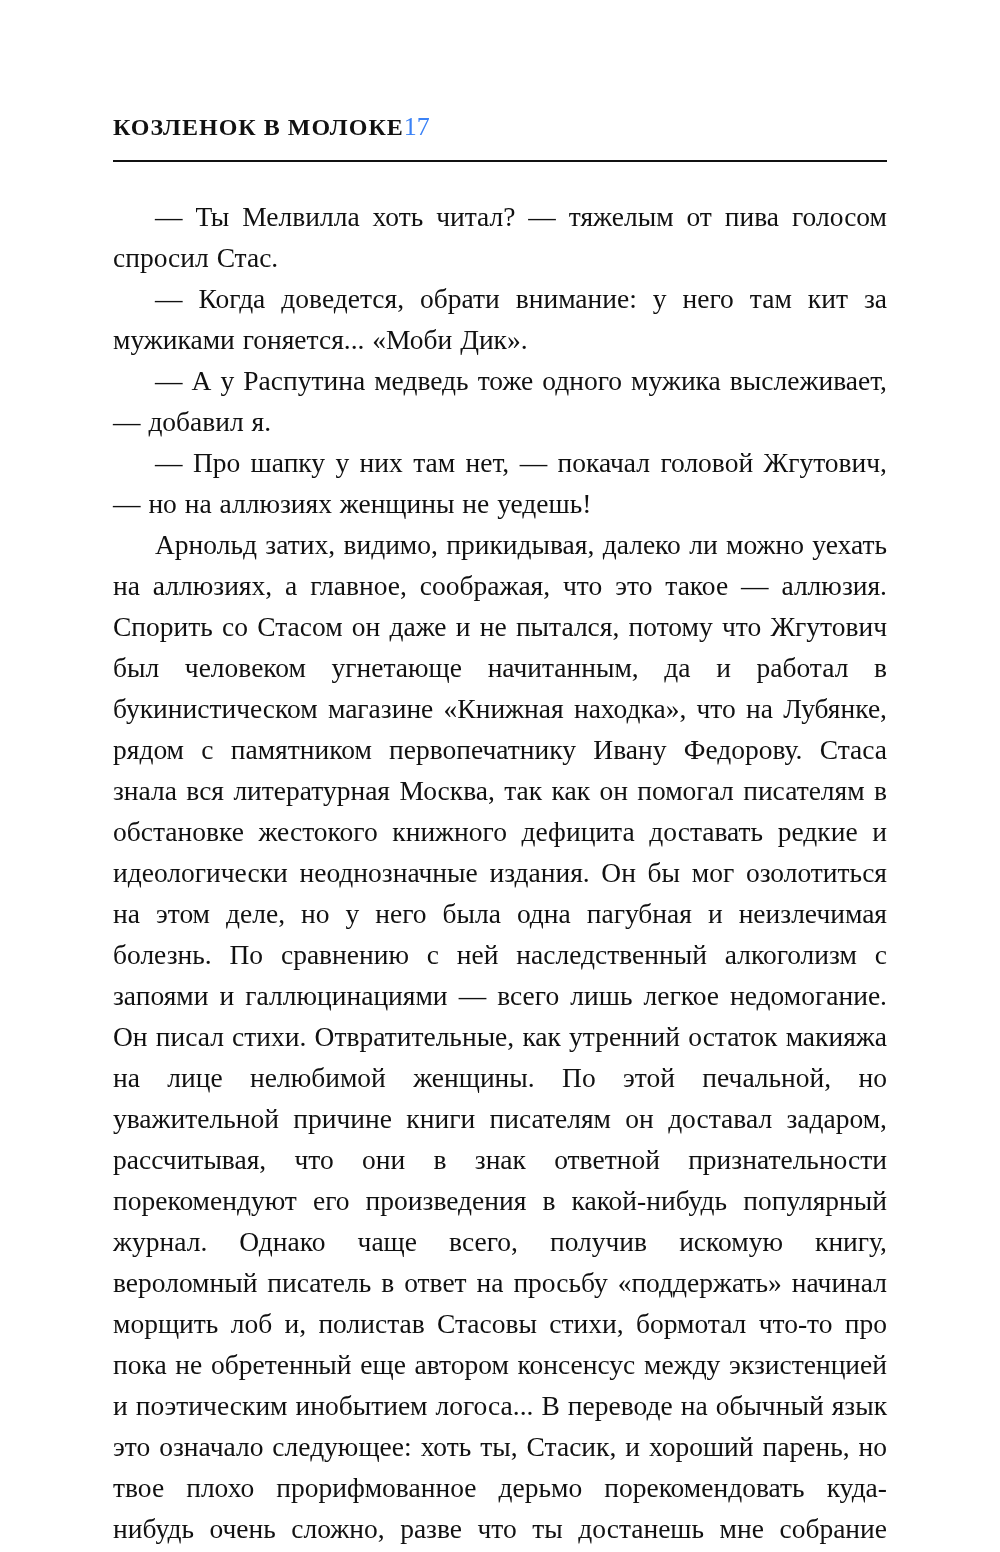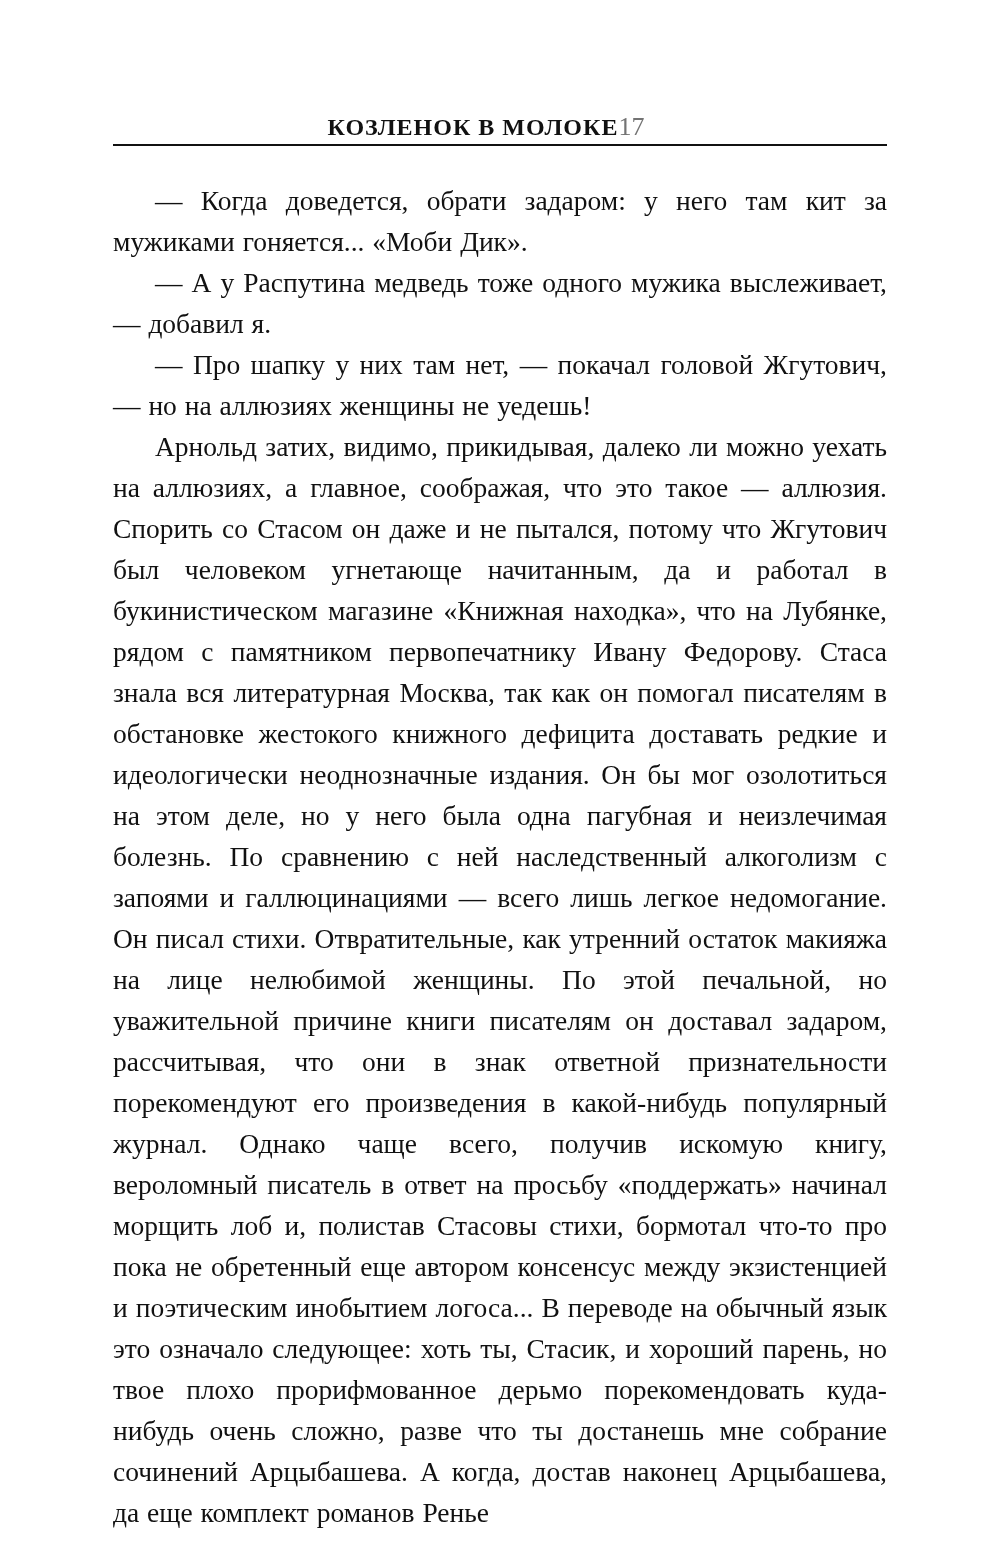--- a/index.html
+++ b/index.html
@@ -20,37 +20,37 @@
 
   .text-block {
     position: absolute;
     left: 113px;
     top: 112px;
     width: 774px;
   }
 
   .running-head {
     display: flex;
-    justify-content: center;
+    justify-content: flex-start;
     align-items: baseline;
-    padding-bottom: 2px;
+    padding-bottom: 18px;
     border-bottom: 2px solid #111111;
   }
 
   .running-head .book-title {
     font-weight: bold;
     font-size: 24px;
     letter-spacing: 1px;
     color: #111111;
   }
 
   .running-head .page-number {
     font-size: 26px;
     font-weight: normal;
-    color: #737373;
+    color: #3b82f6;
     padding-right: 28px;
   }
 
   .body-text {
     margin-top: 34px;
     font-size: 27.5px;
     line-height: 41px;
     text-align: justify;
     color: #111111;
   }
@@ -66,20 +66,21 @@
 
 <div class="page">
   <div class="text-block">
 
     <div class="running-head">
       <span class="book-title">КОЗЛЕНОК В МОЛОКЕ</span>
       <span class="page-number">17</span>
     </div>
 
     <div class="body-text">
-      <p>— Когда доведется, обрати задаром: у него там кит за мужиками гоняется... «Моби Дик».</p>
+      <p>— Ты Мелвилла хоть читал? — тяжелым от пива голосом спросил Стас.</p>
+      <p>— Когда доведется, обрати внимание: у него там кит за мужиками гоняется... «Моби Дик».</p>
       <p>— А у Распутина медведь тоже одного мужика выслеживает, — добавил я.</p>
       <p>— Про шапку у них там нет, — покачал головой Жгутович, — но на аллюзиях женщины не уедешь!</p>
       <p>Арнольд затих, видимо, прикидывая, далеко ли можно уехать на аллюзиях, а главное, соображая, что это такое — аллюзия. Спорить со Стасом он даже и не пытался, потому что Жгутович был человеком угнетающе начитанным, да и работал в букинистическом магазине «Книжная находка», что на Лубянке, рядом с памятником первопечатнику Ивану Федорову. Стаса знала вся литературная Москва, так как он помогал писателям в обстановке жестокого книжного дефицита доставать редкие и идеологически неоднозначные издания. Он бы мог озолотиться на этом деле, но у него была одна пагубная и неизлечимая болезнь. По сравнению с ней наследственный алкоголизм с запоями и галлюцинациями — всего лишь легкое недомогание. Он писал стихи. Отвратительные, как утренний остаток макияжа на лице нелюбимой женщины. По этой печальной, но уважительной причине книги писателям он доставал задаром, рассчитывая, что они в знак ответной признательности порекомендуют его произведения в какой-нибудь популярный журнал. Однако чаще всего, получив искомую книгу, вероломный писатель в ответ на просьбу «поддержать» начинал морщить лоб и, полистав Стасовы стихи, бормотал что-то про пока не обретенный еще автором консенсус между экзистенцией и поэтическим инобытием логоса... В переводе на обычный язык это означало следующее: хоть ты, Стасик, и хороший парень, но твое плохо прорифмованное дерьмо порекомендовать куда-нибудь очень сложно, разве что ты достанешь мне собрание сочинений Арцыбашева. А когда, достав наконец Арцыбашева, да еще комплект романов Ренье</p>
     </div>
 
   </div>
 </div>
 
 </body></html>

